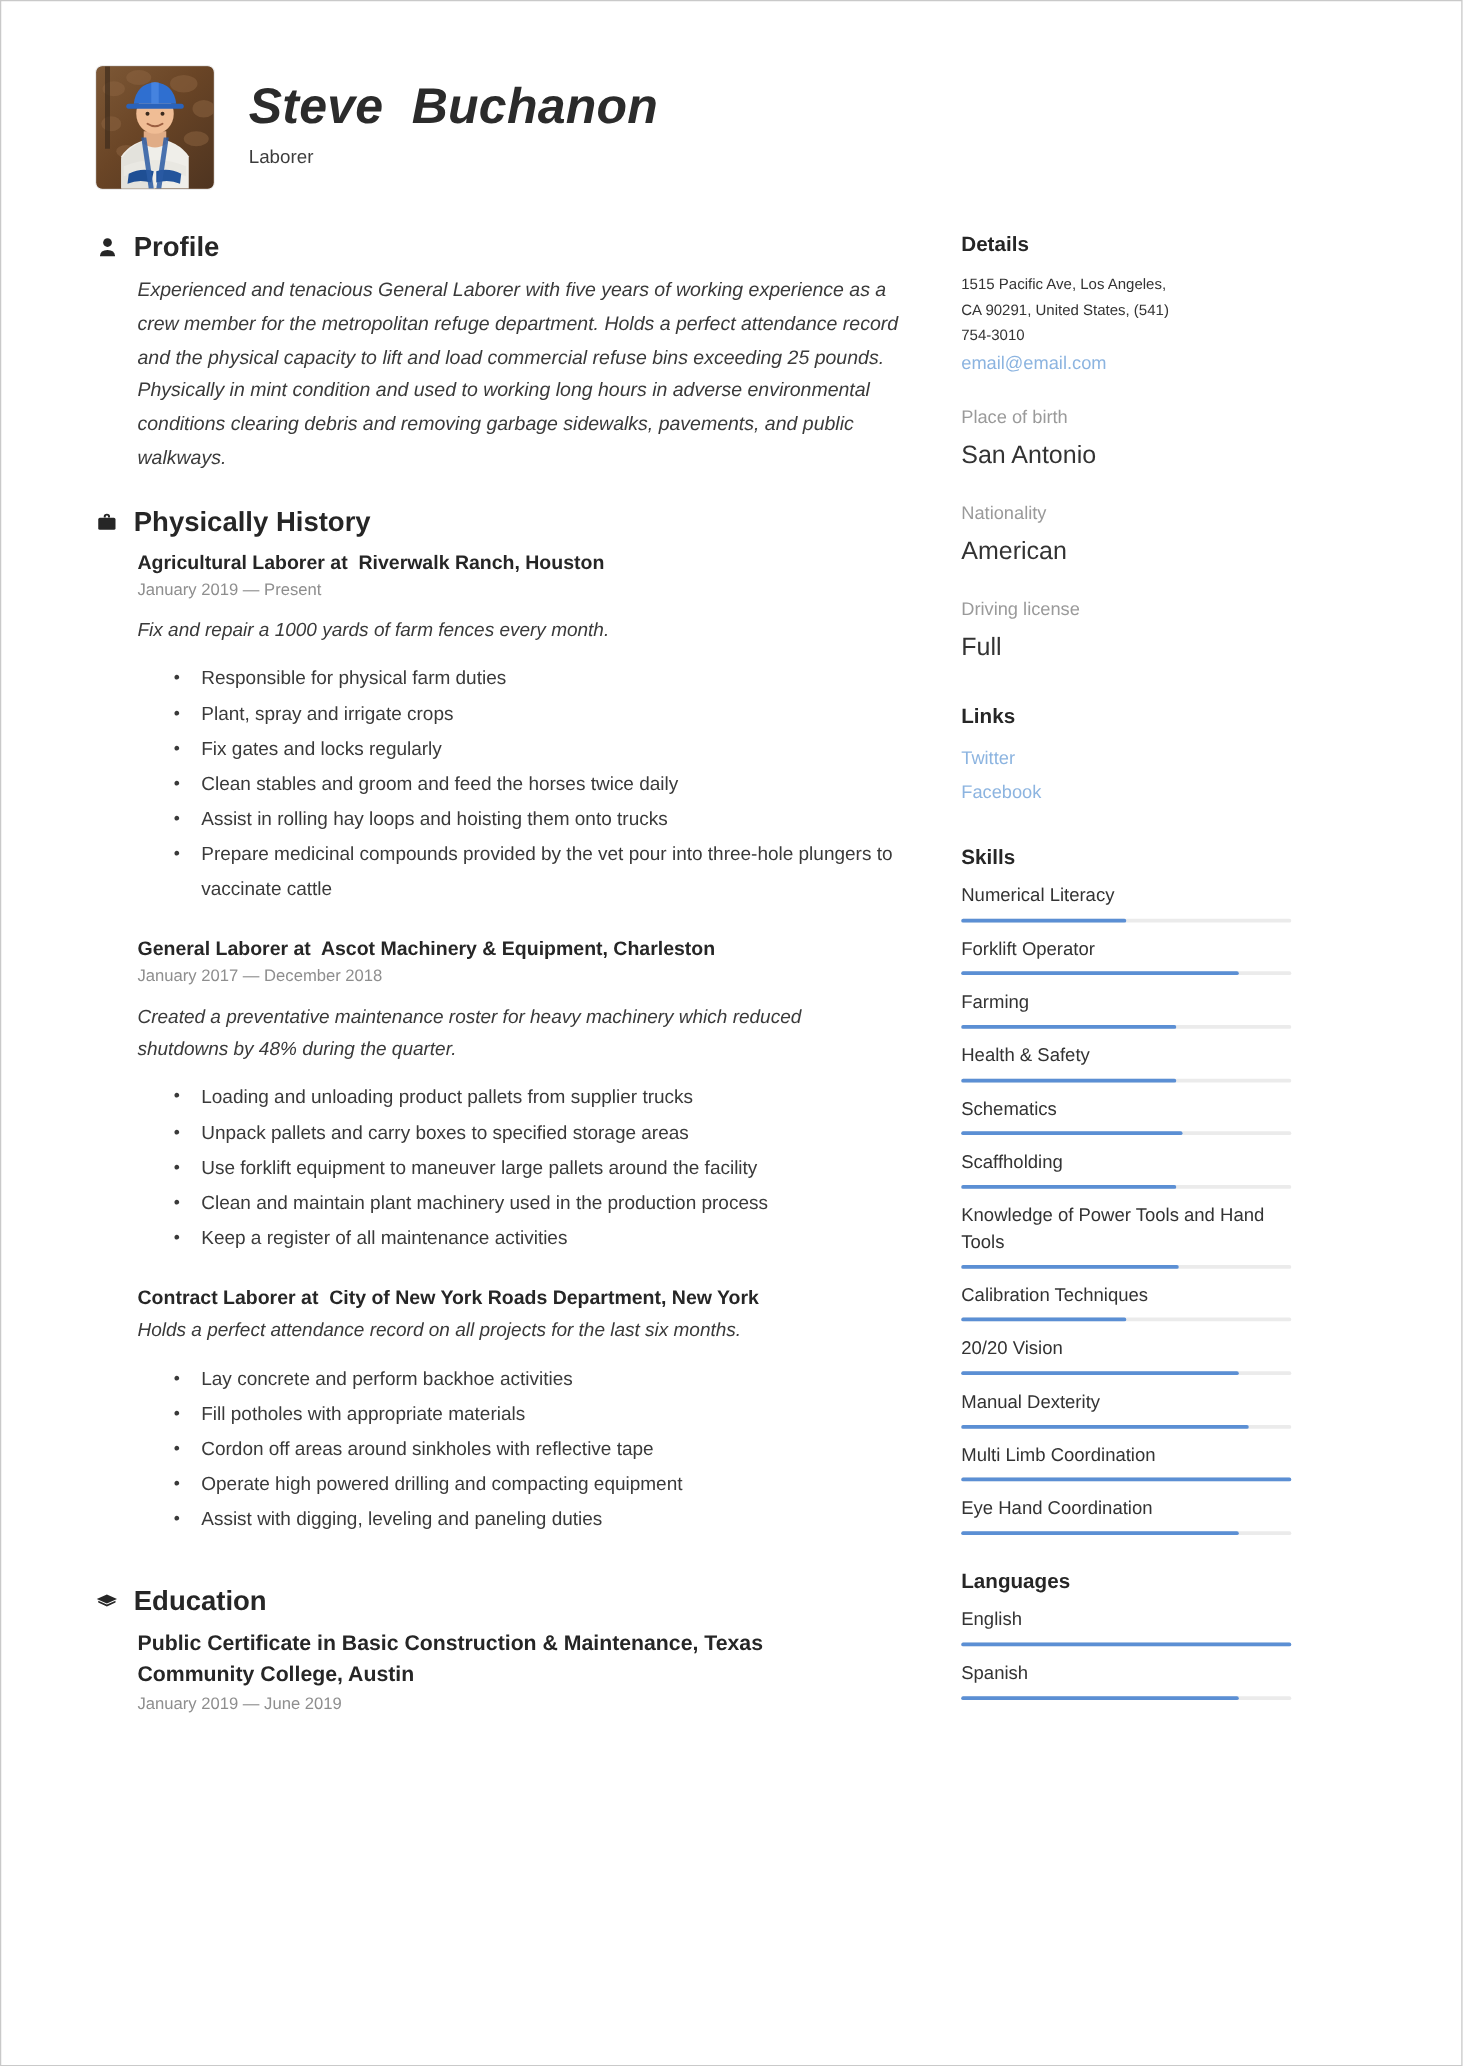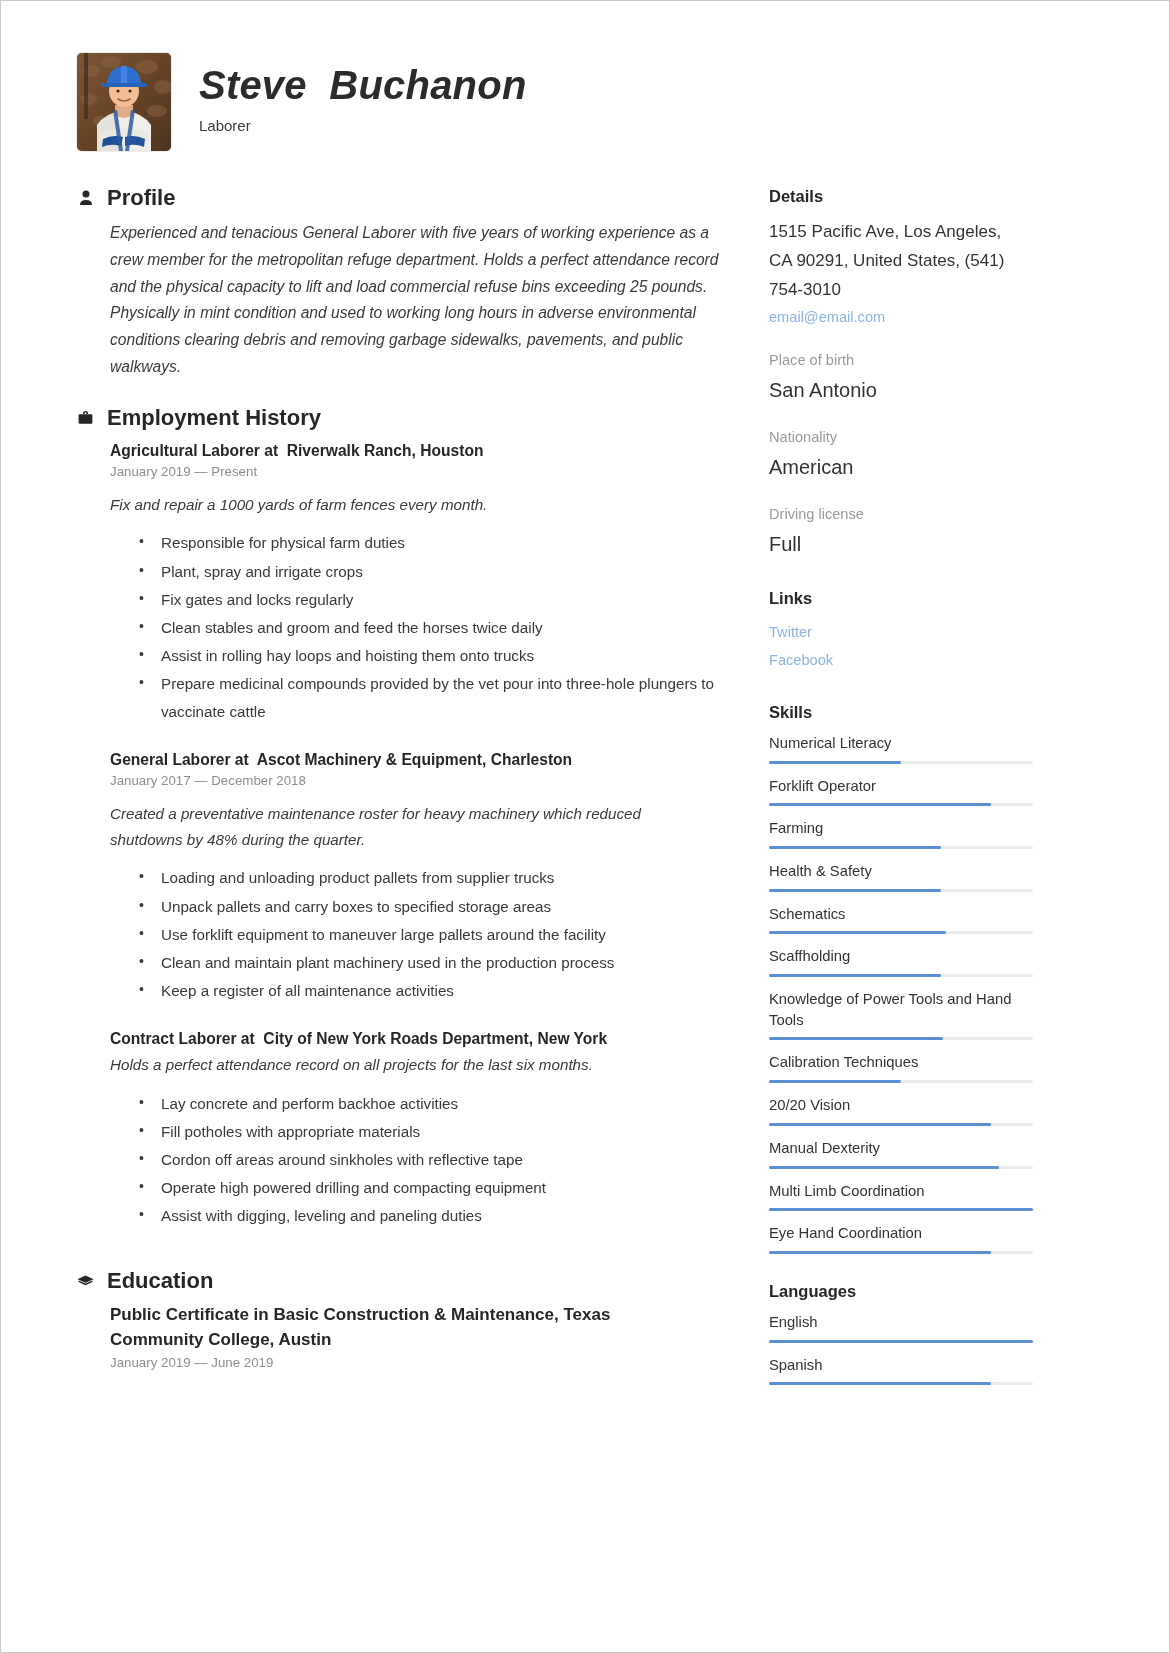--- a/index.html
+++ b/index.html
@@ -159,21 +159,21 @@
 
   
   .side-head {
     font-size: 16.5px;
     font-weight: bold;
     color: #262626;
     margin-bottom: 11px;
   }
   .side-block { margin-bottom: 28px; }
   .side-line {
-    font-size: 17px;
+    font-size: 12px;
     color: #333;
     line-height: 1.72;
   }
   .side-label {
     font-size: 14.6px;
     color: #9a9a9a;
     line-height: 1.7;
     margin-top: 18px;
   }
   .side-value {
@@ -291,21 +291,21 @@
     </div>
 
     <div class="section">
       <div class="sec-head">
         <span class="sec-icon">
           <svg width="15" height="15" viewBox="0 0 15 15" aria-hidden="true">
             <path d="M5 3 q0 -2 2.5 -2 q2.5 0 2.5 2 v1 h-1.6 v-0.8 q0 -0.9 -0.9 -0.9 q-0.9 0 -0.9 0.9 v0.8 h-1.6 z" fill="currentColor"></path>
             <rect x="0.6" y="4.2" width="13.8" height="9.6" rx="1.3" fill="currentColor"></rect>
           </svg>
         </span>
-        <span class="sec-title">Employment History</span>
+        <span class="sec-title">Physically History</span>
       </div>
       <div>
 
         <div class="job">
           <div class="job-title">Agricultural Laborer at  Riverwalk Ranch, Houston</div>
           <div class="job-dates">January 2019 — Present</div>
           <p class="job-summary">Fix and repair a 1000 yards of farm fences every month.</p>
           <ul class="bullets">
             <li>Responsible for physical farm duties</li>
             <li>Plant, spray and irrigate crops</li>

